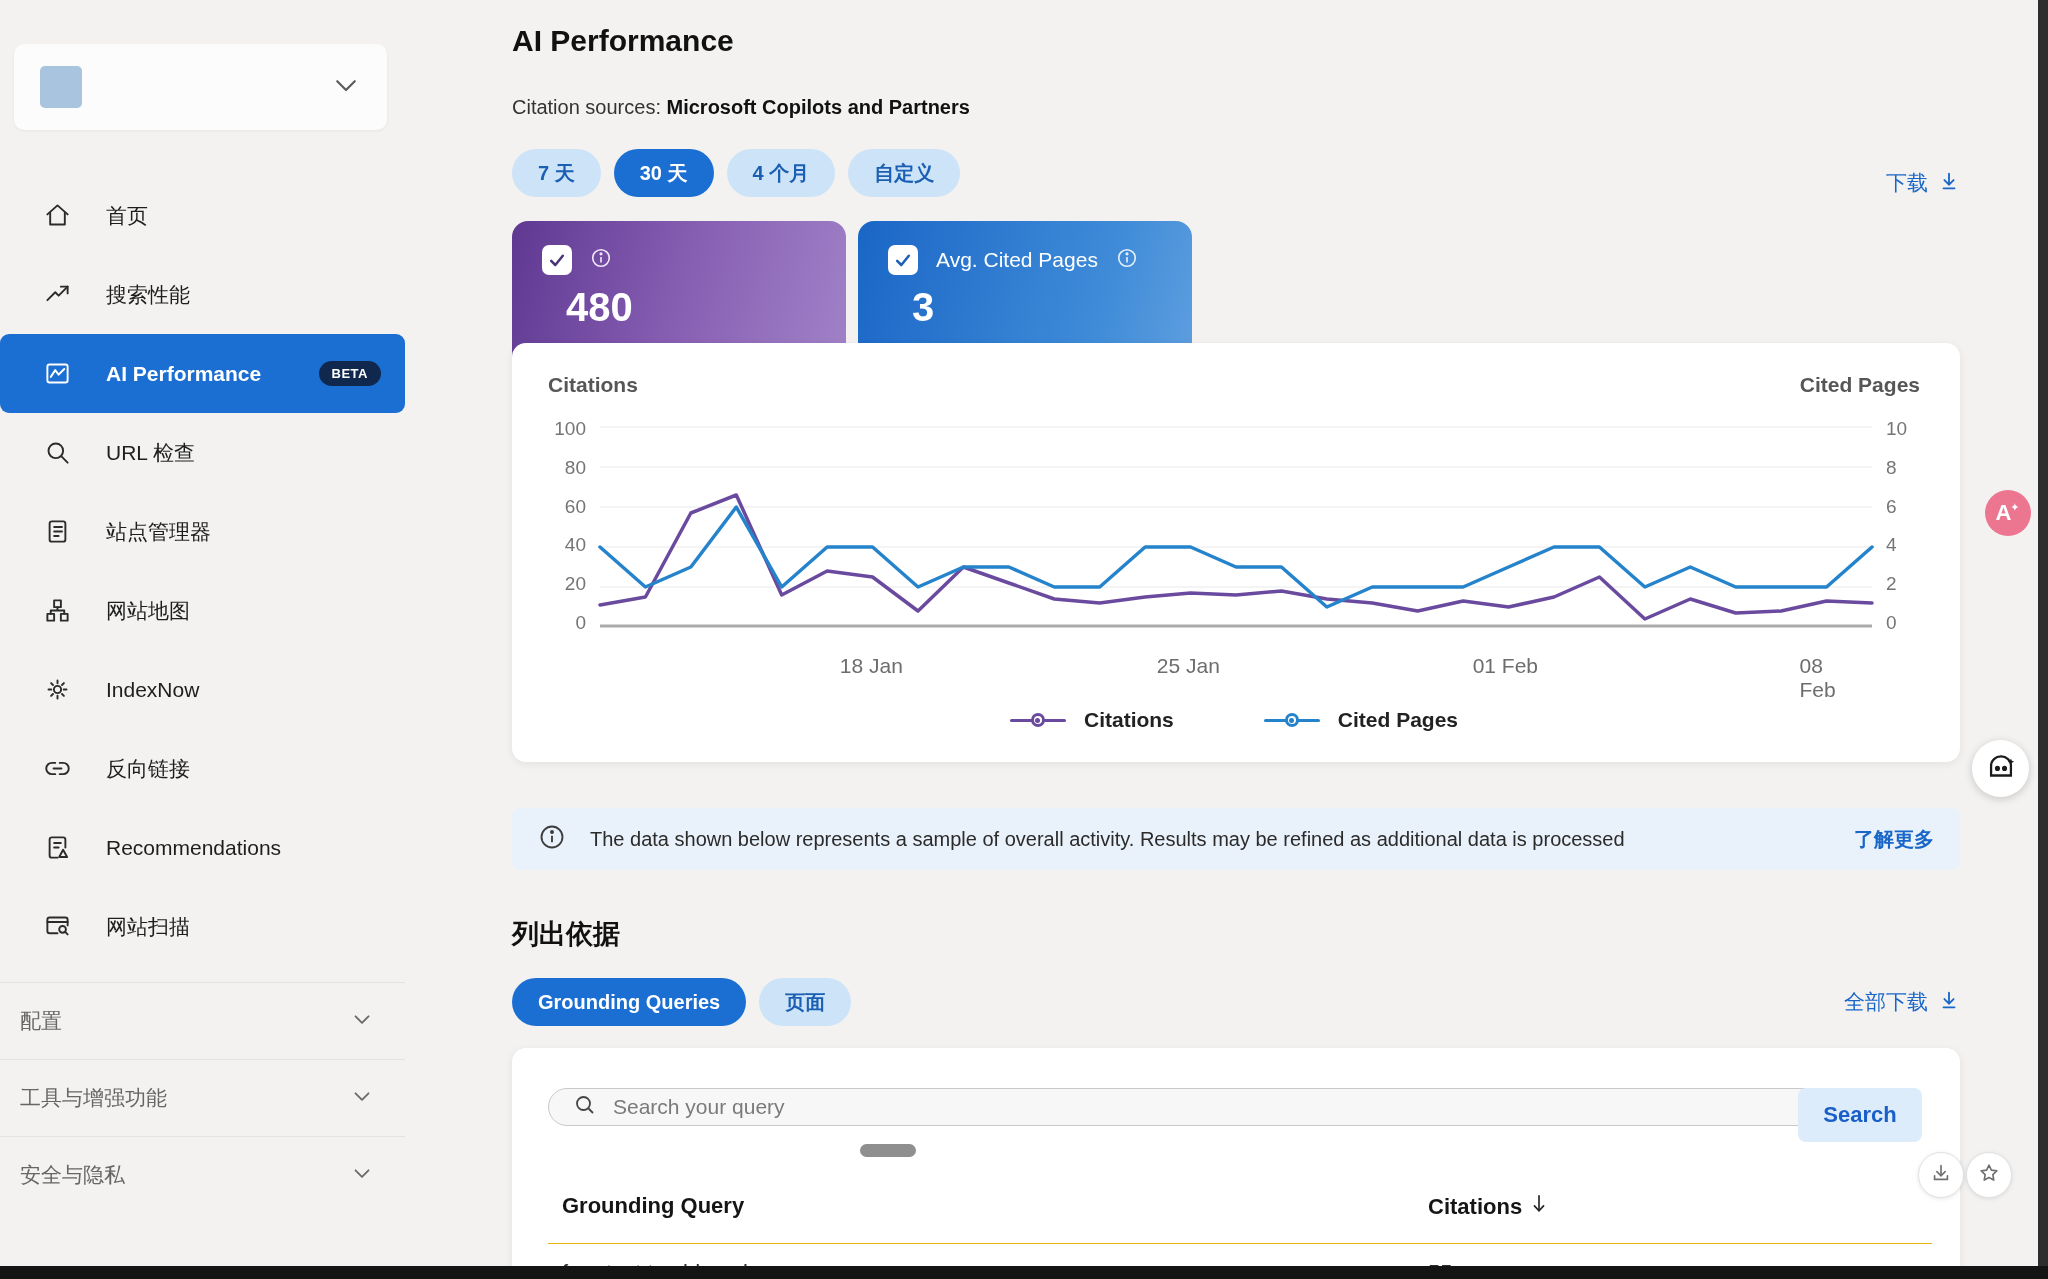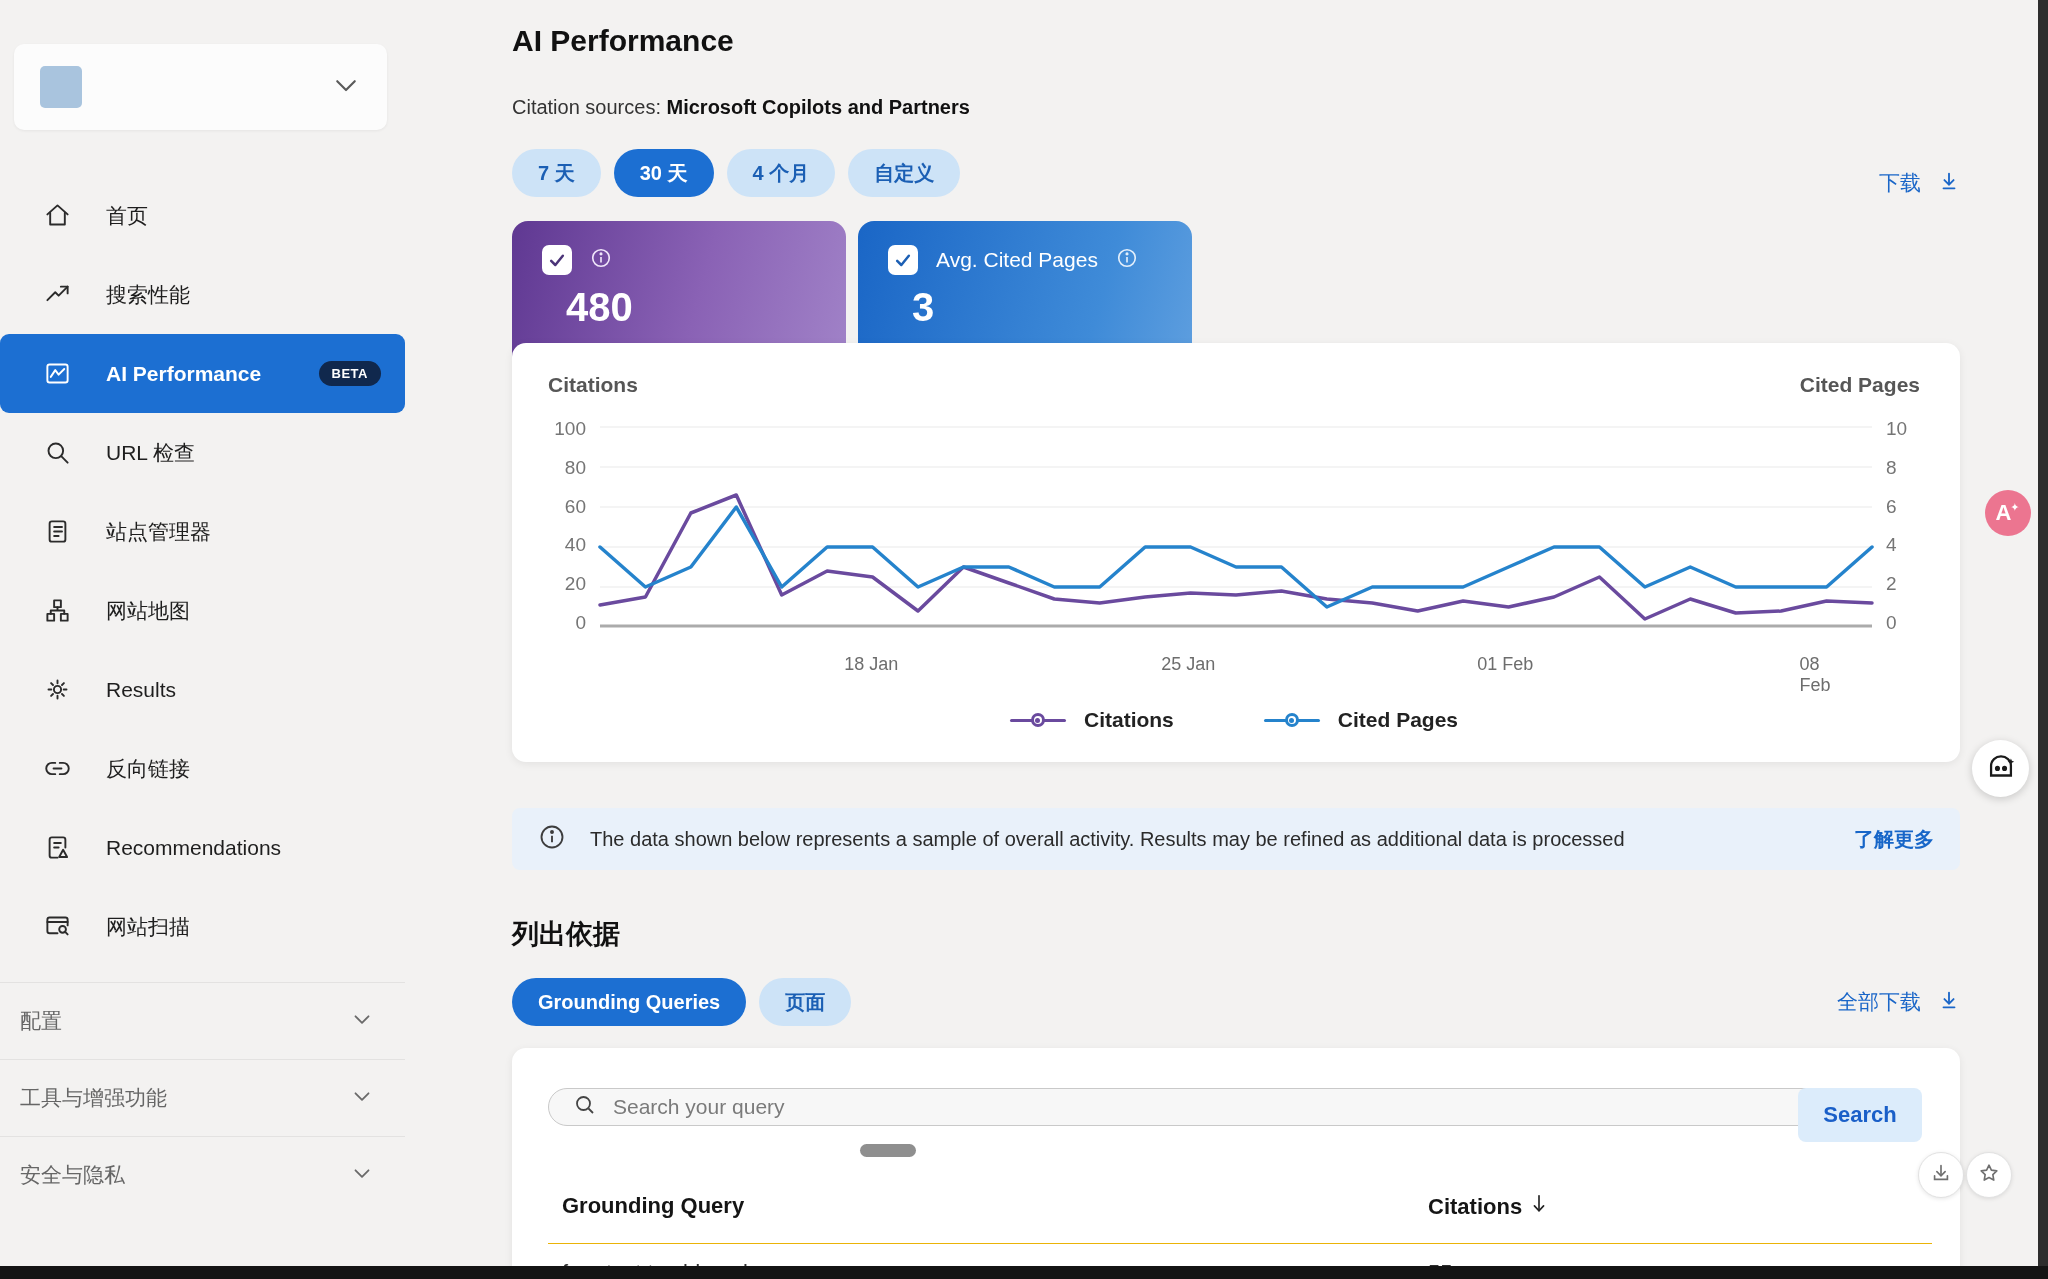--- a/index.html
+++ b/index.html
@@ -44,21 +44,21 @@
   .page-title { font-size:30px; font-weight:bold; color:#111; }
   .sources-line { margin-top:38px; font-size:20px; color:#333; }
   .sources-line b { color:#111; }
 
   .filter-row { margin-top:30px; display:flex; align-items:flex-end; }
   .pill {
     height:48px; border-radius:999px; padding:0 26px; display:flex; align-items:center;
     background:#cde3f7; color:#1b5fb4; font-size:20px; font-weight:bold; margin-right:13px; cursor:pointer;
   }
   .pill.active { background:#1c6fd2; color:#fff; }
-  .dl-link { margin-left:auto; display:flex; align-items:center; gap:17px; color:#1a66c8; font-size:21px; cursor:pointer; }
+  .dl-link { margin-left:auto; display:flex; align-items:center; gap:10px; color:#1a66c8; font-size:21px; cursor:pointer; }
 
   .cards-row { margin-top:24px; height:122px; display:flex; gap:12px; }
   .metric-card { width:334px; height:162px; border-radius:16px; padding:24px 0 0 30px; color:#fff; }
   .metric-card.purple { background:linear-gradient(105deg,#5f3892 0%,#8a62b5 55%,#a183c8 100%); }
   .metric-card.blue   { background:linear-gradient(105deg,#1a66c6 0%,#3f8bd8 70%,#5f9fdf 100%); }
   .mc-top { display:flex; align-items:center; gap:18px; }
   .mc-check { width:30px; height:30px; border-radius:7px; background:#fff; display:flex; align-items:center; justify-content:center; cursor:pointer; }
   .mc-label { font-size:21px; }
   .mc-num { font-size:40px; font-weight:bold; margin:10px 0 0 24px; }
 
@@ -66,21 +66,21 @@
     position:relative; z-index:2; background:#fff; border-radius:14px;
     box-shadow:0 2px 8px rgba(0,0,0,.07); padding:30px 40px 24px 36px;
   }
   .chart-head { display:flex; justify-content:space-between; font-size:21px; font-weight:bold; color:#565656; }
   .chart-body { display:flex; margin-top:30px; }
   .yax { width:52px; height:216px; display:flex; flex-direction:column; justify-content:space-between; margin-top:-9px; font-size:19px; color:#757575; }
   .yax.left { text-align:right; padding-right:14px; }
   .yax.right { text-align:left; padding-left:14px; width:48px; }
   .plot { flex:1; position:relative; height:200px; }
   .plot svg { position:absolute; inset:0; width:100%; height:100%; overflow:visible; }
-  .xlabels { position:relative; height:34px; margin:14px 52px 0 52px; font-size:18px; color:#6d6d6d; }
+  .xlabels { position:relative; height:34px; margin:14px 52px 0 52px; font-size:21px; color:#6d6d6d; }
   .xlabels span { position:absolute; transform:translateX(-50%); top:6px; }
   .legend { display:flex; justify-content:center; gap:90px; margin-top:26px; padding-bottom:6px; }
   .leg-item { display:flex; align-items:center; gap:18px; font-size:21px; font-weight:bold; color:#222; cursor:pointer; }
   .leg-swatch { position:relative; width:56px; height:14px; display:flex; align-items:center; }
   .leg-swatch .ln { width:100%; height:3px; border-radius:2px; }
   .leg-swatch .ring { position:absolute; left:50%; top:50%; transform:translate(-50%,-50%); width:14px; height:14px; border-radius:50%; background:#fff; border:3px solid; display:flex; align-items:center; justify-content:center; }
   .leg-swatch .dot { width:5px; height:5px; border-radius:50%; }
 
   .banner {
     margin-top:46px; background:#e9f1fa; border-radius:8px; height:62px;
@@ -210,21 +210,21 @@
       <span>网站地图</span>
     </div>
 
     <div class="nav-item">
       <span class="ic">
         <svg class="line-ic" width="27" height="27" viewBox="0 0 24 24">
             <circle cx="12" cy="12" r="3.2"></circle>
             <path d="M12 4 V6.5 M12 17.5 V20 M4 12 H6.5 M17.5 12 H20 M6.3 6.3 L8 8 M16 16 L17.7 17.7 M17.7 6.3 L16 8 M8 16 L6.3 17.7"></path>
           </svg>
       </span>
-      <span>Results</span>
+      <span>IndexNow</span>
     </div>
 
     <div class="nav-item">
       <span class="ic">
         <svg class="line-ic" width="27" height="27" viewBox="0 0 24 24">
             <path d="M10 7 H7 a5 5 0 0 0 0 10 h3"></path>
             <path d="M14 7 h3 a5 5 0 0 1 0 10 h-3"></path>
             <line x1="8.5" y1="12" x2="15.5" y2="12"></line>
           </svg>
       </span>

